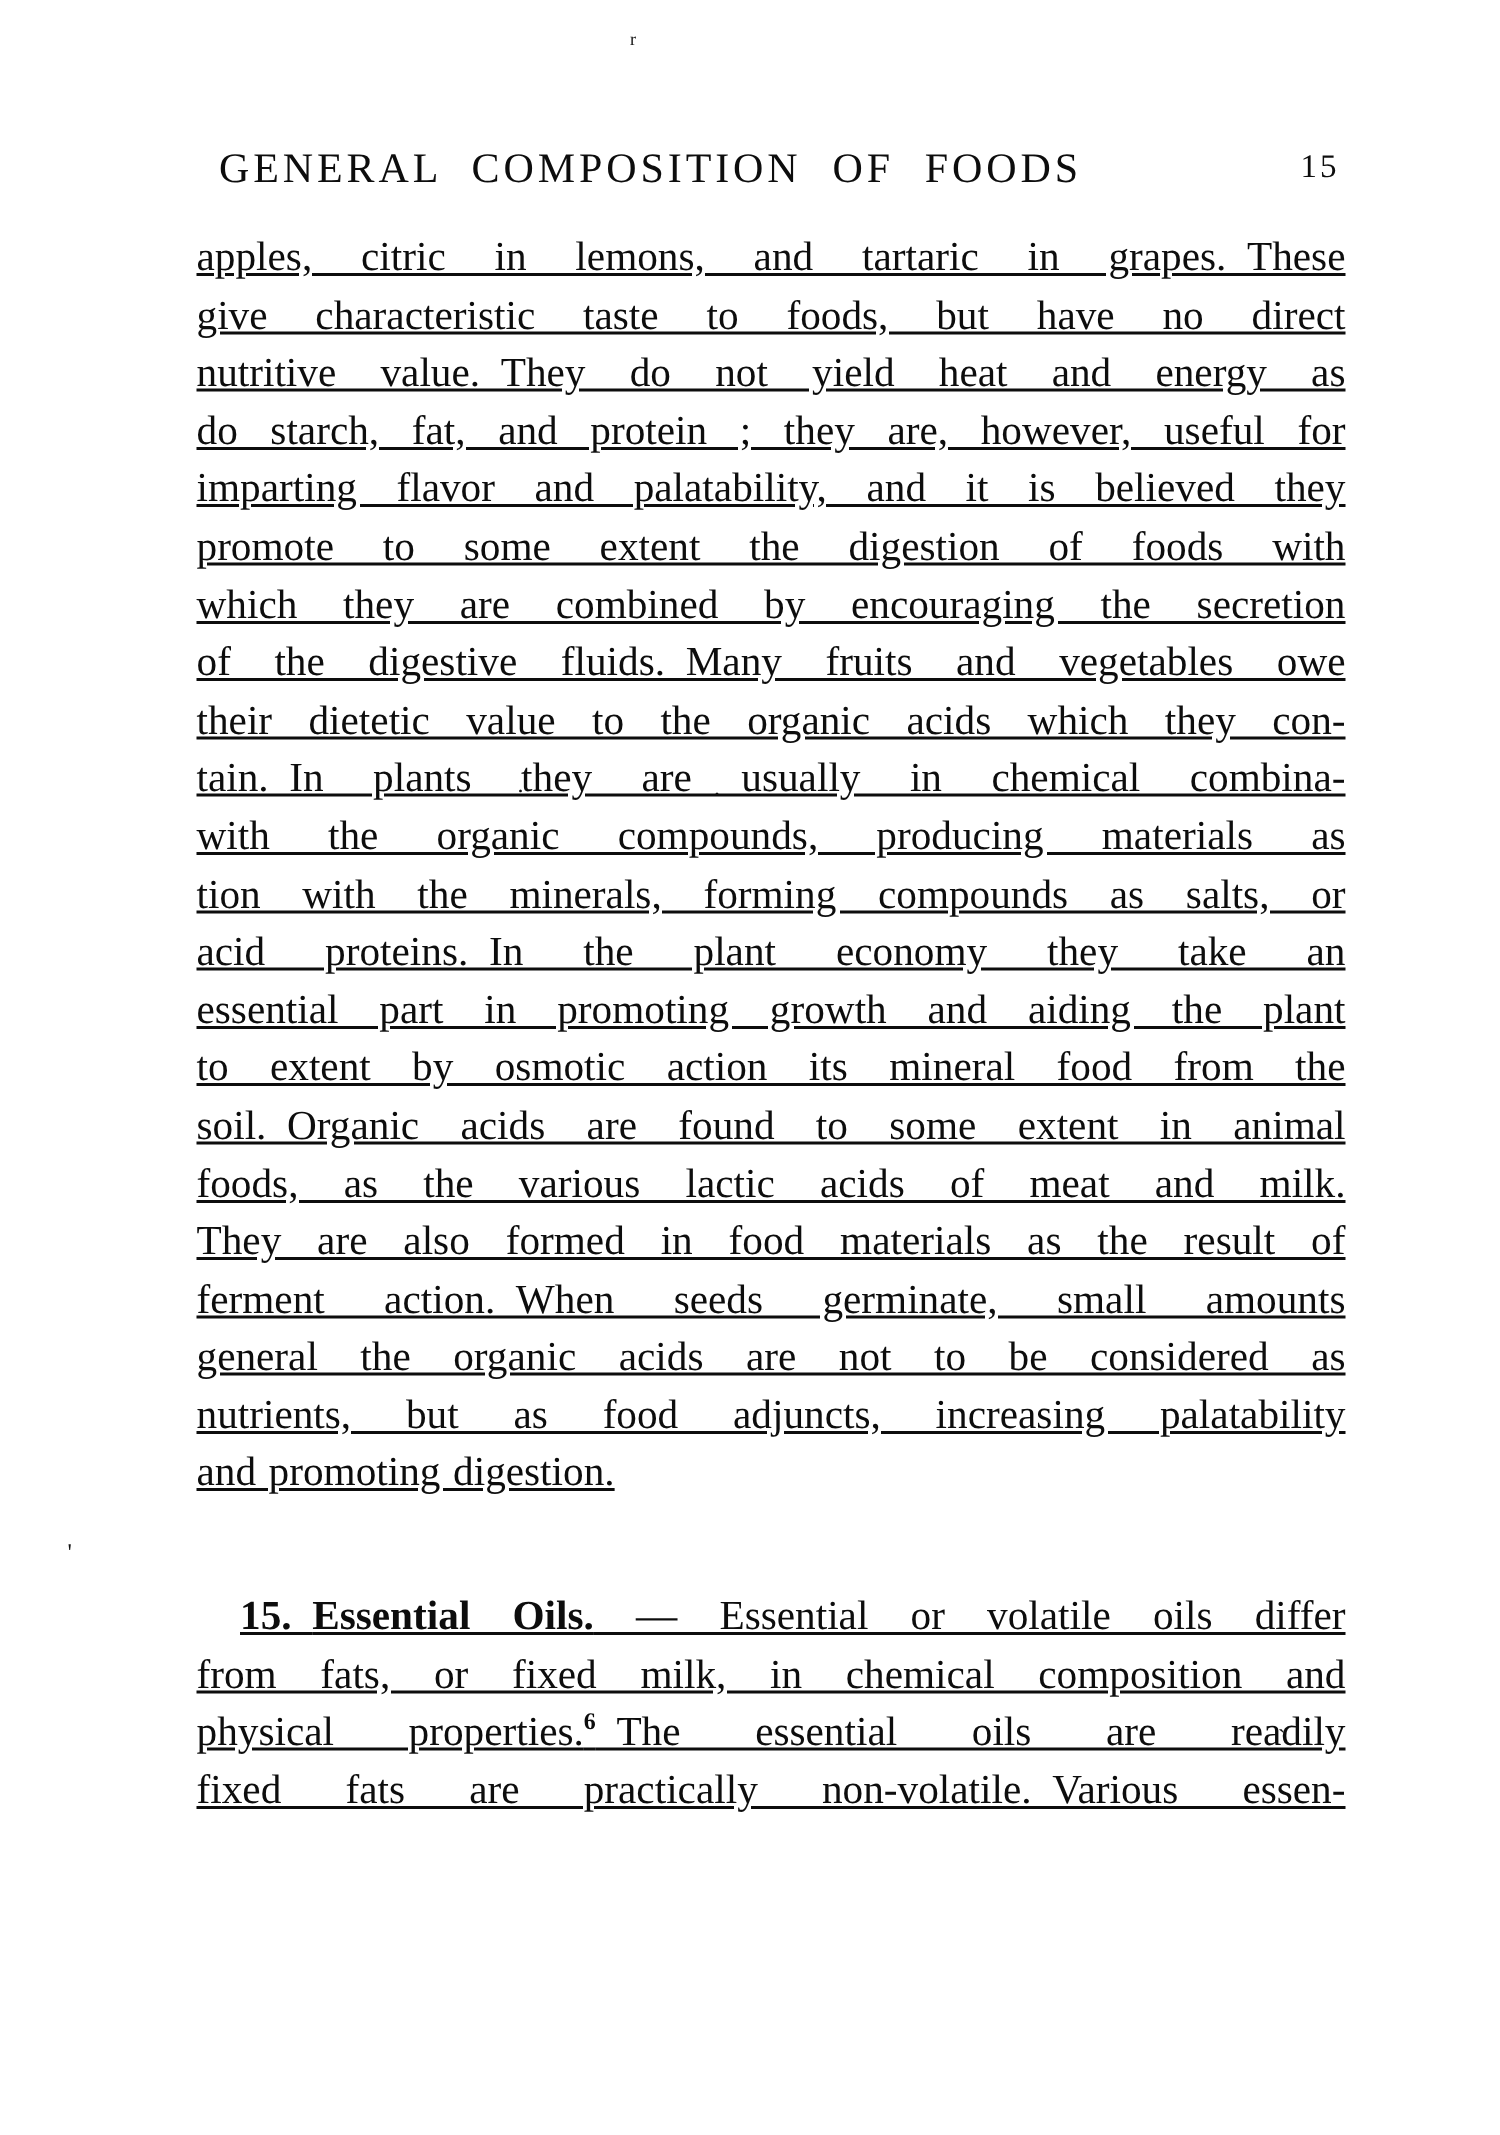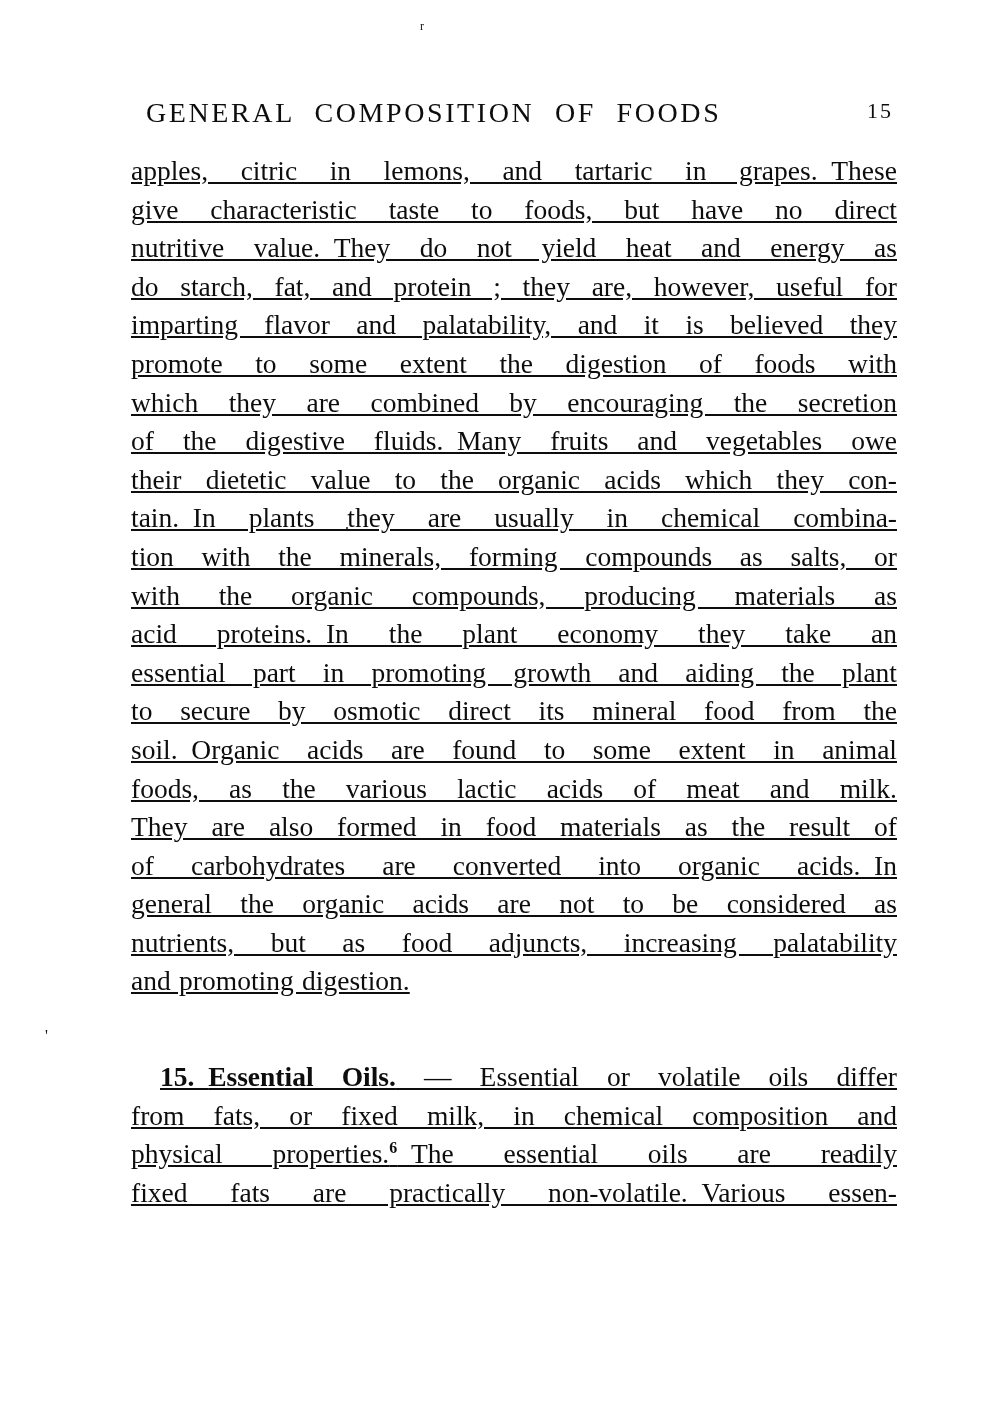--- a/index.html
+++ b/index.html
@@ -77,29 +77,29 @@
       <div class="line"><span>apples, citric in lemons, and tartaric in grapes. These</span></div>
       <div class="line"><span>give characteristic taste to foods, but have no direct</span></div>
       <div class="line"><span>nutritive value. They do not yield heat and energy as</span></div>
       <div class="line"><span>do starch, fat, and protein ; they are, however, useful for</span></div>
       <div class="line"><span>imparting flavor and palatability, and it is believed they</span></div>
       <div class="line"><span>promote to some extent the digestion of foods with</span></div>
       <div class="line"><span>which they are combined by encouraging the secretion</span></div>
       <div class="line"><span>of the digestive fluids. Many fruits and vegetables owe</span></div>
       <div class="line"><span>their dietetic value to the organic acids which they con-</span></div>
       <div class="line"><span>tain. In plants they are usually in chemical combina-</span></div>
+      <div class="line"><span>with the organic compounds, producing materials as</span></div>
       <div class="line"><span>tion with the minerals, forming compounds as salts, or</span></div>
-      <div class="line"><span>with the organic compounds, producing materials as</span></div>
       <div class="line"><span>acid proteins. In the plant economy they take an</span></div>
       <div class="line"><span>essential part in promoting growth and aiding the plant</span></div>
-      <div class="line"><span>to secure by osmotic direct its mineral food from the</span></div>
+      <div class="line"><span>to extent by osmotic action its mineral food from the</span></div>
       <div class="line"><span>soil. Organic acids are found to some extent in animal</span></div>
       <div class="line"><span>foods, as the various lactic acids of meat and milk.</span></div>
       <div class="line"><span>They are also formed in food materials as the result of</span></div>
-      <div class="line"><span>of carbohydrates are converted into organic acids. In</span></div>
+      <div class="line"><span>ferment action. When seeds germinate, small amounts</span></div>
       <div class="line"><span>general the organic acids are not to be considered as</span></div>
       <div class="line"><span>nutrients, but as food adjuncts, increasing palatability</span></div>
       <div class="line"><span>and promoting digestion.</span></div>
     </div>
 
   <div class="paragraph para2">
       <div class="line"><span class="bold">15. </span><span class="bold">Essential Oils.</span><span> — Essential or volatile oils differ</span></div>
       <div class="line"><span>from fats, or fixed milk, in chemical composition and</span></div>
       <div class="line"><span>physical properties.</span><sup>6</sup><span> The essential oils are readily</span></div>
       <div class="line"><span>fixed fats are practically non-volatile. Various essen-</span></div>

